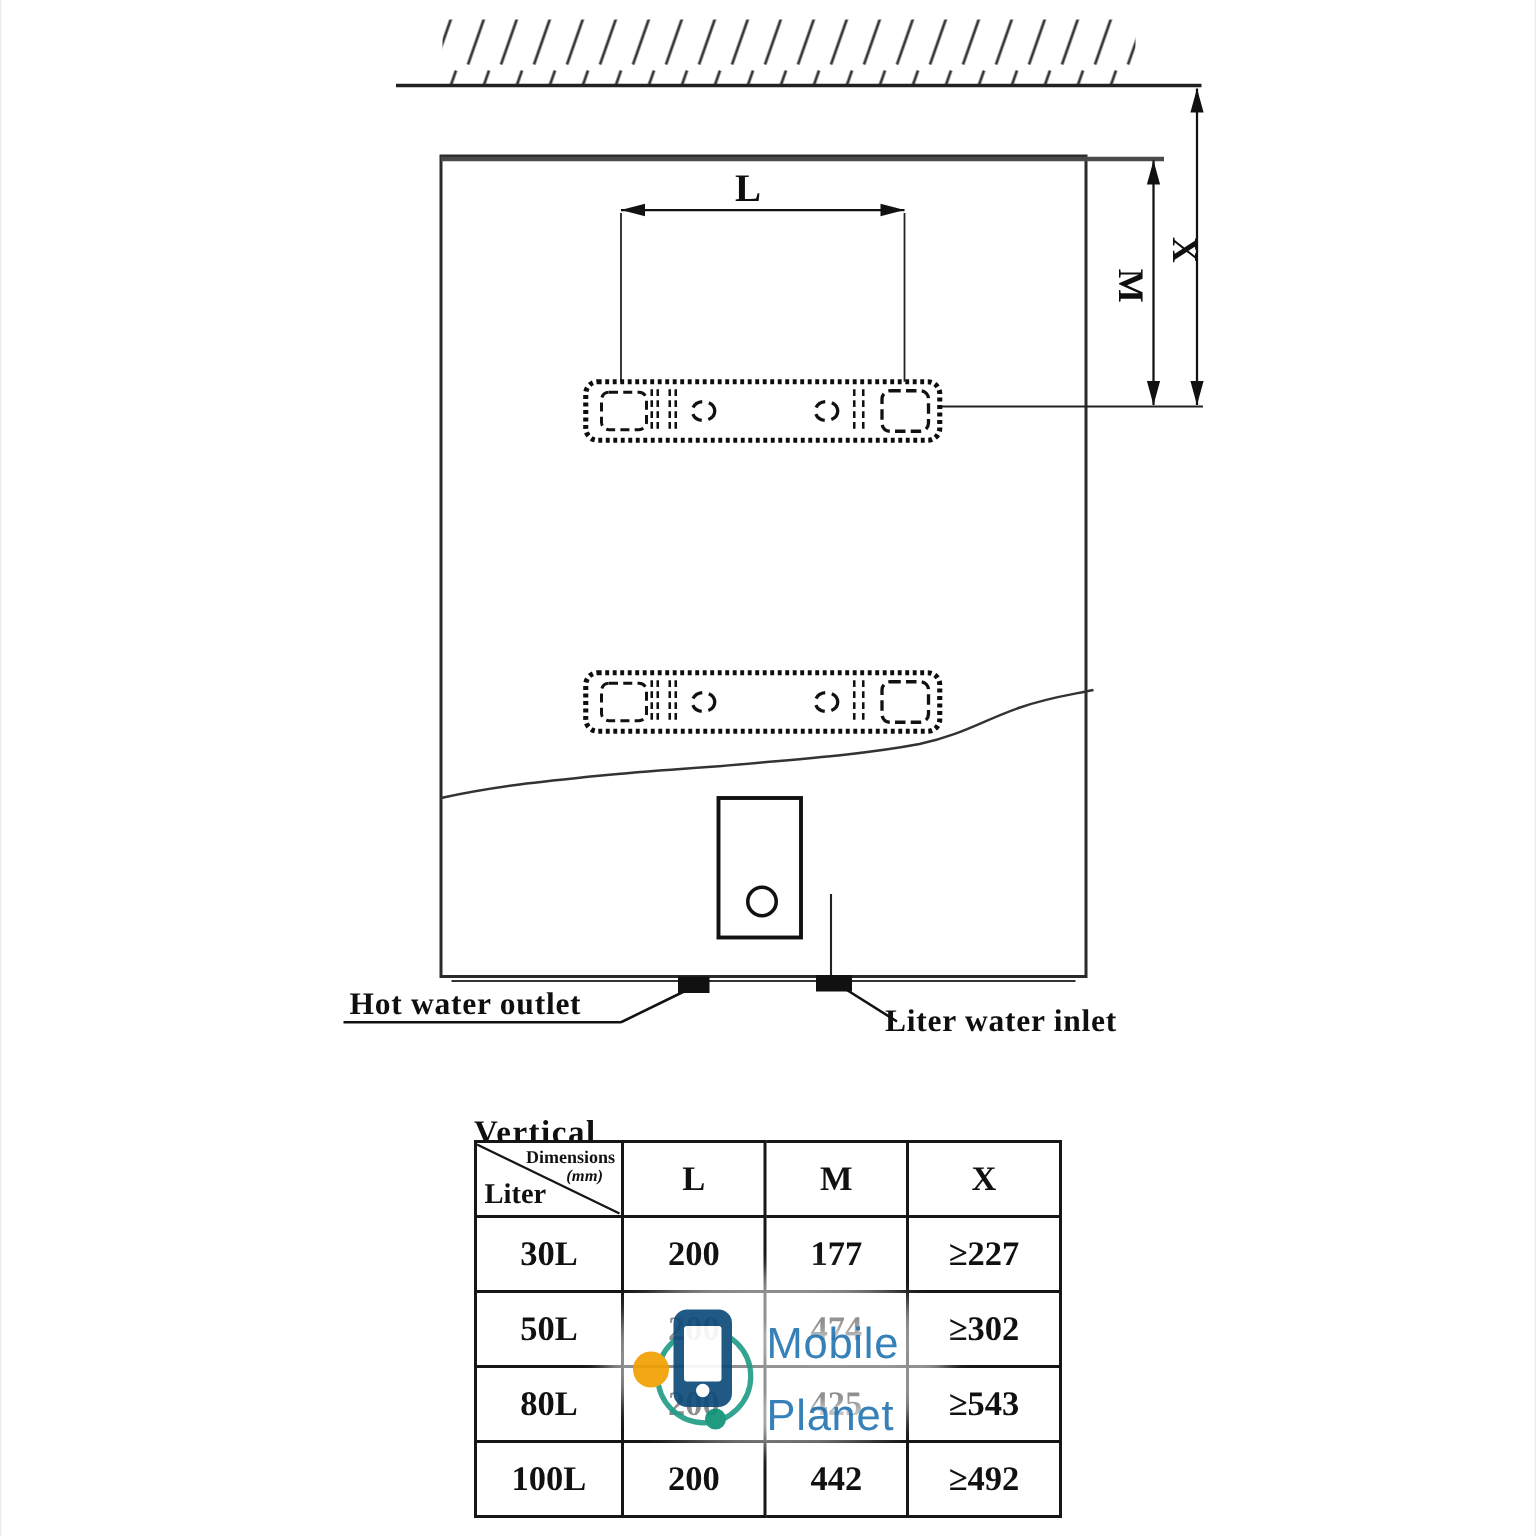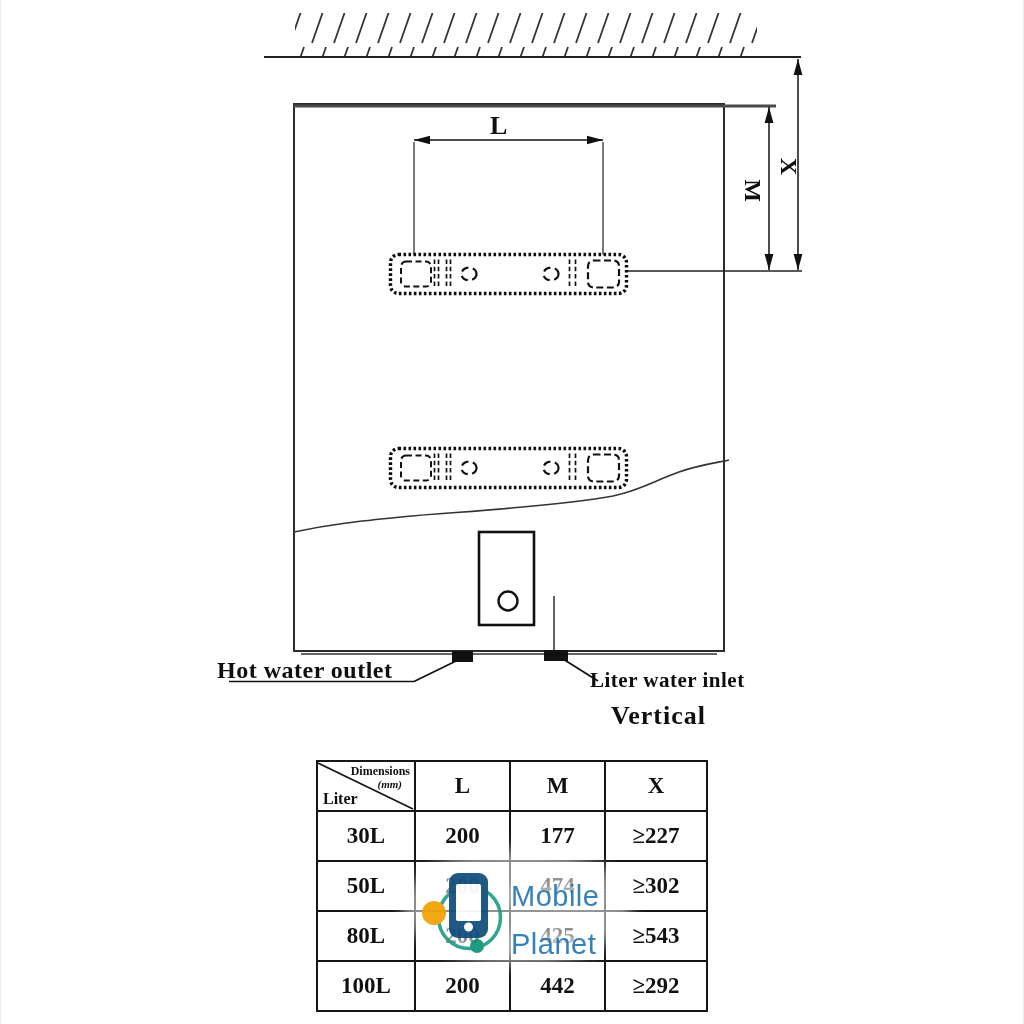--- a/index.html
+++ b/index.html
@@ -4,33 +4,33 @@
 <style>
   html,body{margin:0;padding:0;background:#fff;}
   #page{position:relative;width:1024px;height:1024px;background:#fff;overflow:hidden;
         font-family:"Liberation Serif",serif;color:#111;
         border-left:1px solid #ececec;border-right:1px solid #ececec;box-sizing:border-box;}
   #lineart{position:absolute;left:0;top:0;}
   .lbl{position:absolute;font-weight:bold;color:#0f0f0f;white-space:nowrap;}
   .dimL{left:489px;top:111px;font-size:26px;}
   .dimM{left:740px;top:177px;font-size:24px;transform:rotate(90deg);}
   .dimX{left:779px;top:153px;font-size:24px;transform:rotate(90deg);}
-  .hot{left:216px;top:657px;font-size:24px;letter-spacing:.5px;}
+  .hot{left:232px;top:657px;font-size:21px;letter-spacing:.5px;}
   .cold{left:589px;top:668px;font-size:21px;letter-spacing:.5px;}
-  .tbl-title{left:315px;top:701px;width:390px;text-align:right;font-size:26px;letter-spacing:1px;}
+  .tbl-title{left:315px;top:742px;width:390px;text-align:left;font-size:22px;letter-spacing:1px;}
   
   #spec{position:absolute;left:315px;top:760px;border-collapse:collapse;table-layout:fixed;}
   #spec td,#spec th{border:2px solid #161616;height:48px;text-align:center;vertical-align:middle;
         font-family:"Liberation Serif",serif;font-weight:bold;font-size:23px;padding:0;background:#fff;}
   #spec .c0{width:96px;} #spec .c1{width:93px;} #spec .c2{width:93px;} #spec .c3{width:100px;}
   #corner{position:relative;padding:0;}
   #corner svg{position:absolute;left:0;top:0;}
   .corner-top{position:absolute;top:2px;right:4px;font-size:12px;font-weight:bold;}
   .corner-unit{position:absolute;top:16px;right:12px;font-size:11px;font-weight:bold;font-style:italic;}
-  .corner-bottom{position:absolute;bottom:2px;left:5px;font-size:16px;font-weight:bold;}
+  .corner-bottom{position:absolute;bottom:2px;left:5px;font-size:19px;font-weight:bold;}
   
   #wm{position:absolute;left:413px;top:856px;width:210px;height:110px;opacity:.96;}
   #wm .halo{position:absolute;left:-12px;top:-8px;width:230px;height:118px;border-radius:50%;
         background:rgba(255,255,255,.55);filter:blur(7px);}
   #wm svg{position:absolute;left:0;top:0;}
   .wm-text{position:absolute;left:97px;font-family:"Liberation Sans",sans-serif;
         font-size:29px;font-weight:400;color:#2f7cb7;letter-spacing:.5px;
         text-shadow:0 0 6px #fff,0 0 10px #fff;}
   .wm1{top:24px;} .wm2{top:72px;}
 </style>
@@ -136,21 +136,21 @@
     <tr>
       <td>80L</td>
       <td>200</td>
       <td>425</td>
       <td>≥543</td>
     </tr>
     <tr>
       <td>100L</td>
       <td>200</td>
       <td>442</td>
-      <td>≥292</td>
+      <td>≥492</td>
     </tr>
   </tbody>
     </table>
 
   <div id="wm">
     <div class="halo"></div>
     <svg width="200" height="110" viewBox="0 0 200 110">
       <circle cx="55.5" cy="61.5" r="31" fill="none" stroke-width="3.5" stroke="#2aa18c"></circle>
       <circle cx="20" cy="57" r="12" fill="#F2A50C"></circle>
       <circle cx="63" cy="90" r="7" fill="#17977C"></circle>

